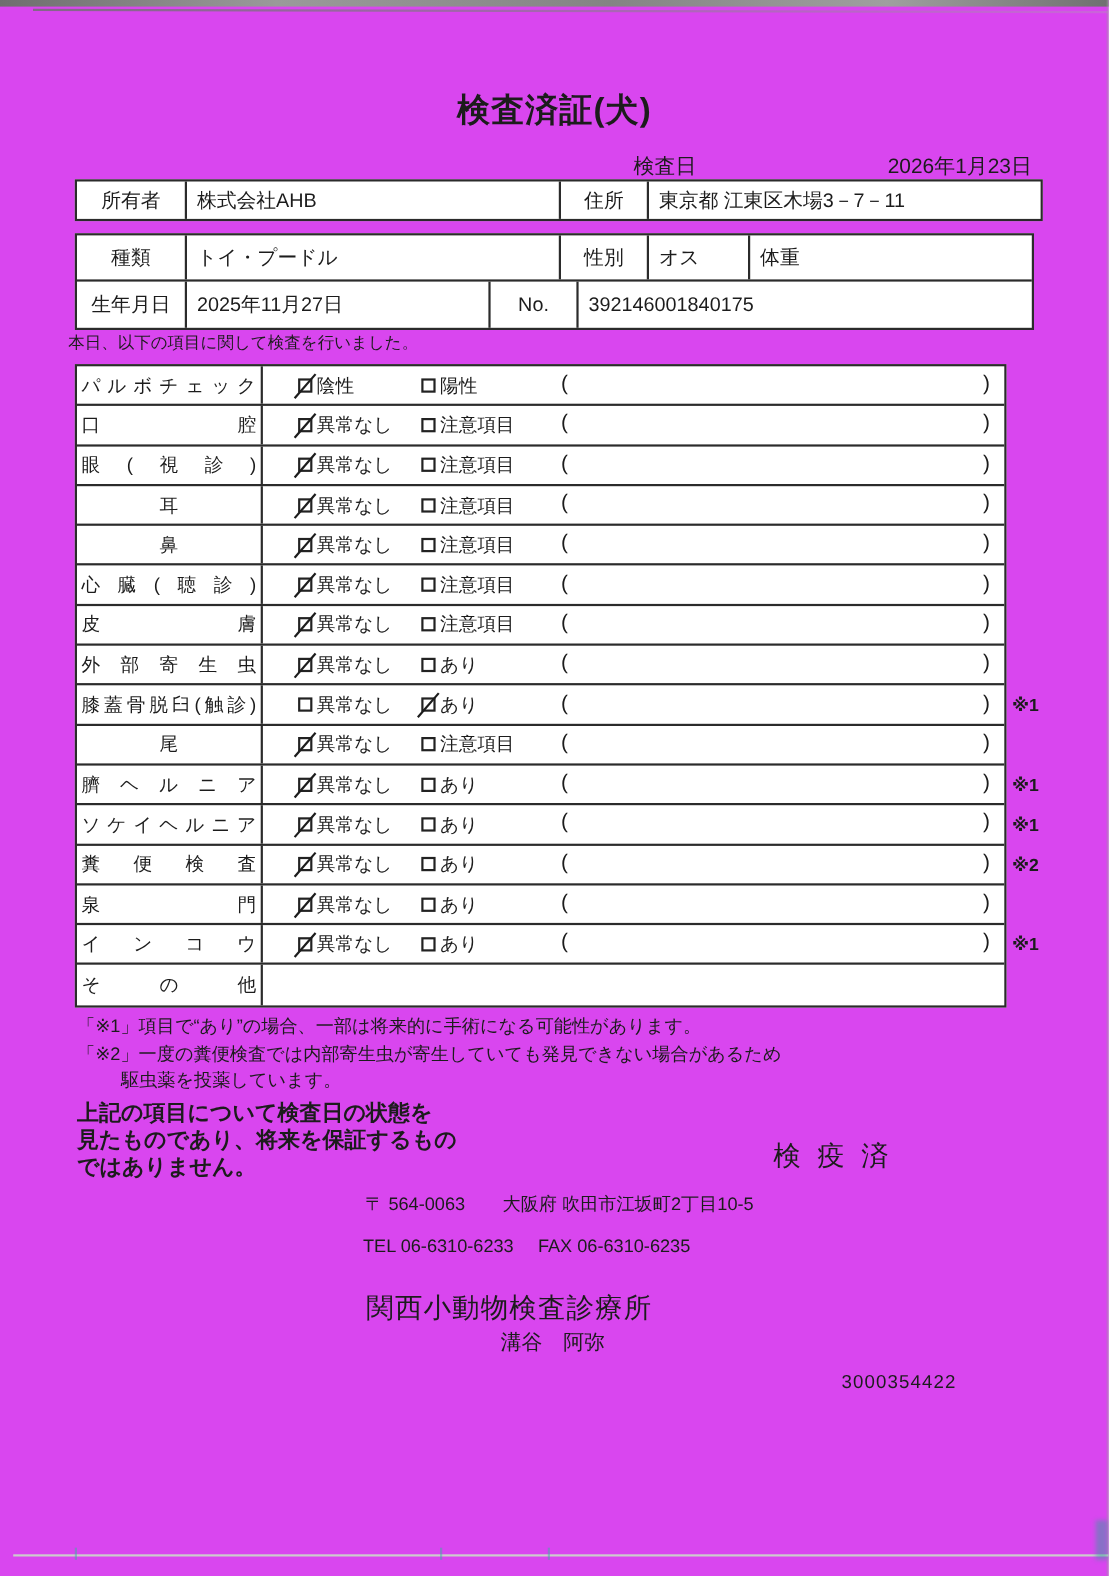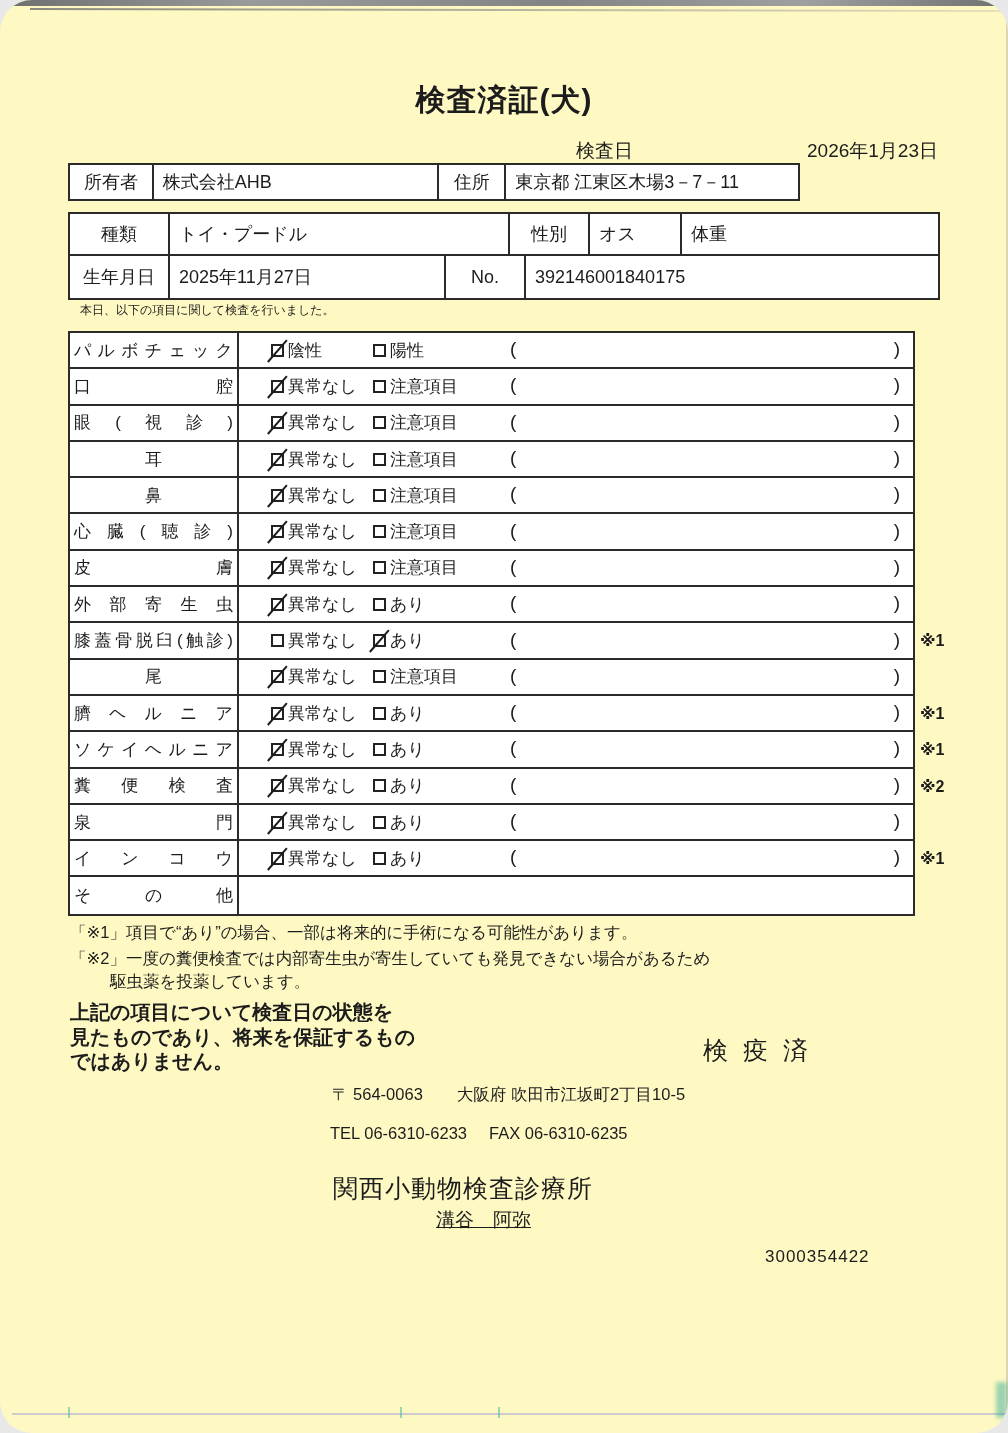--- a/index.html
+++ b/index.html
@@ -1,20 +1,20 @@
 <!DOCTYPE html>
 <html><head>
 <meta charset="utf-8">
 <style>
   * { margin:0; padding:0; box-sizing:border-box; }
   html,body { background:#e8e8e8; }
   body { font-family:"Liberation Sans","DejaVu Sans",sans-serif; color:#1c1c1c; }
   .page {
-    position:relative; width:1008px; height:1433px; background:#fef9c3;
-    overflow:hidden; margin:0 auto;border-radius:32px;
+    position:relative; width:1008px; height:1433px; background:#d946ef;
+    overflow:hidden; margin:0 auto;
   }
 
   
   .scan-top { position:absolute; top:0; left:0; width:100%; height:6px;
     background:linear-gradient(90deg,#6e6e6e,#9a9a9a 25%,#848484 55%,#9f9f9f 80%,#707070); }
   .scan-top-line { position:absolute; top:9px; left:30px; right:0; height:2px;
     background:linear-gradient(90deg,rgba(110,110,110,.8),rgba(170,170,170,.3)); transform:rotate(.12deg); }
   .scan-right { position:absolute; top:0; right:0; width:2px; height:100%; background:rgba(160,160,160,.4); }
   .scan-bottom-line { position:absolute; top:1413px; left:12px; right:0; height:1.5px; background:#cccccc; }
   .scan-teal-smudge { position:absolute; right:1px; top:1382px; width:11px; height:36px;
@@ -27,42 +27,42 @@
   .date-label { position:absolute; top:138px; left:576px; font-size:19px; }
   .date-value { position:absolute; top:138px; right:70px; font-size:19px; }
 
   .tbl { position:absolute; left:68px; border:2px solid #2b2b2b; background:#fff; }
   .trow { display:flex; }
   .tcell { border-right:2px solid #2b2b2b; display:flex; align-items:center; font-size:18px; }
   .tcell:last-child { border-right:none; }
   .tcell.lab { justify-content:center; }
   .tcell.val { padding-left:9px; }
 
-  .owner-table { top:163px; width:732px; height:38px; }
+  .owner-table { top:163px; width:880px; height:38px; }
   .owner-table .trow { height:34px; }
 
   .info-table { top:212px; width:872px; height:88px; }
   .info-table .trow { height:42px; }
   .info-table .trow:first-child { border-bottom:2px solid #2b2b2b; }
   .weight-cell { justify-content:flex-end; padding-right:14px; gap:12px; }
   .weight-unit { font-size:15px; padding-top:4px; }
 
-  .intro { position:absolute; left:80px; top:302px; font-size:12px; }
+  .intro { position:absolute; left:62px; top:302px; font-size:15px; }
 
   .check-table { position:absolute; left:68px; top:331px; width:847px;
     border:2px solid #2b2b2b; background:#fff; overflow:visible; }
   .crow { display:flex; height:36.3px; border-bottom:2px solid #2b2b2b; }
   .crow:last-child { border-bottom:none; }
   .crow-label { width:169px; border-right:2px solid #2b2b2b; display:flex;
     justify-content:space-between; align-items:center; padding:0 4px; font-size:17px; }
   .crow-label.single { justify-content:center; }
   .crow-content { flex:1; position:relative; }
   .opt { position:absolute; top:0; height:100%; display:flex; align-items:center; gap:4px; font-size:17px; }
   .opt0 { left:3px;padding-left:29px; }
-  .opt1 { left:134px; }
+  .opt1 { left:144px; }
   .box { width:13px; height:13px; border:2px solid #222; position:relative; flex:none; background:#fff; }
   .opt.checked .box::after { content:""; position:absolute; left:-10px; top:4px;
     width:29px; height:2.4px; background:#1c1c1c; transform:rotate(-49deg); }
   .paren { position:absolute; top:50%; transform:translateY(-54%); font-size:19px; }
   .paren.open { left:271px; }
   .paren.close { right:13px; }
   .rnote { position:absolute; left:850px; font-size:16px; font-weight:bold; white-space:nowrap; }
 
   .fn { position:absolute; font-size:16.5px; }
   .fn1 { left:70px; top:922px; }
@@ -70,21 +70,21 @@
   .fn2b { left:110px; top:971px; }
 
   .disclaimer { position:absolute; left:70px; top:1000px; font-size:20px; font-weight:bold; line-height:24.5px; }
 
   .stamp { position:absolute; left:703px; top:1034px; font-size:25px;
     letter-spacing:15px; white-space:nowrap; }
 
   .addr-line { position:absolute; left:332px; top:1084px; font-size:16.5px; display:flex; gap:34px; }
   .tel-line  { position:absolute; left:330px; top:1124px; font-size:16.5px; display:flex; gap:22px; }
   .clinic-name { position:absolute; left:333px; top:1172px; font-size:25px; letter-spacing:1px; }
-  .vet-name { position:absolute; left:436px; top:1207px; font-size:19px;text-decoration:underline; }
+  .vet-name { position:absolute; left:455px; top:1207px; font-size:19px; }
   .serial { position:absolute; left:765px; top:1247px; font-size:17px; letter-spacing:1px; }
 </style>
 </head>
 <body>
 
 <div class="page">
 
   <div class="scan-top"></div>
   <div class="scan-top-line"></div>
   <div class="scan-right"></div>

